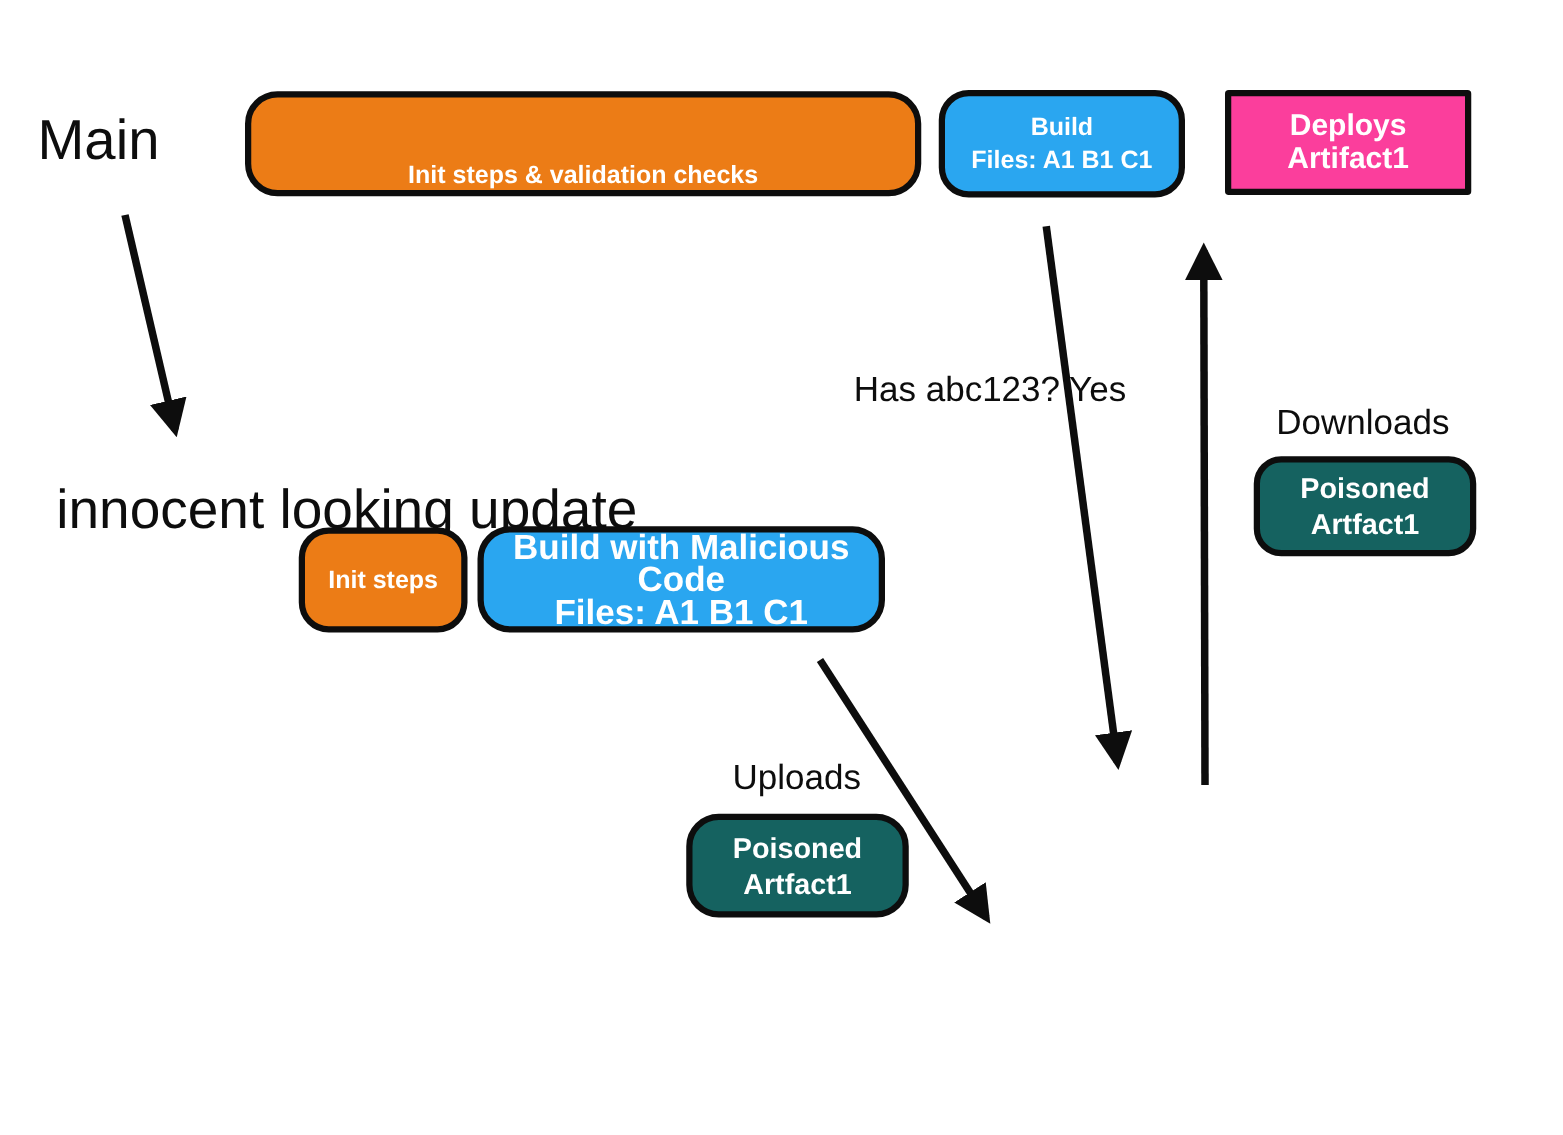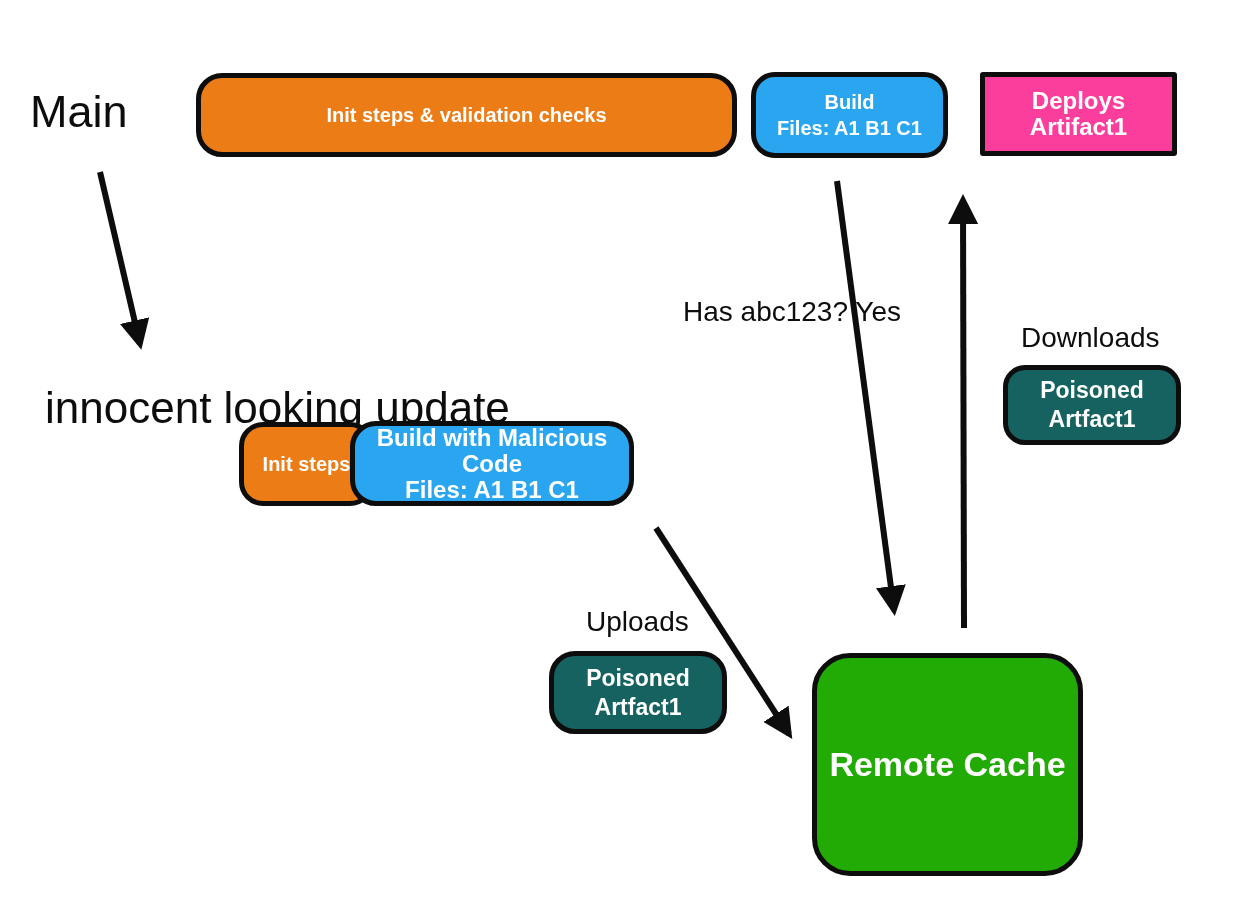--- a/index.html
+++ b/index.html
@@ -38,25 +38,25 @@
     text-align: center;
   }
   .node .ln { display: block; }
 
   .node-orange { background: var(--orange, #ec7c16); }
   .node-blue   { background: var(--blue,   #2aa6f0); align-items: center; }
   .node-pink   { background: var(--pink,   #fb3e9c); }
   .node-teal   { background: var(--teal,   #156260); }
   .node-green  { background: var(--green,  #22aa05); }
 
-  .n-init-validation { left: 196px; top: 73px;  width: 541px; height: 84px; border-radius: 26px; font-size: 20px; }
+  .n-init-validation { left: 196px; top: 73px;  width: 541px; height: 84px; border-radius: 26px; font-size: 20px; justify-content: flex-end; }
   .n-build           { left: 751px; top: 72px;  width: 197px; height: 86px; border-radius: 24px; font-size: 20px; line-height: 26px; }
   .n-deploys         { left: 980px; top: 72px;  width: 197px; height: 84px; border-radius: 3px; font-size: 24px; line-height: 26px; }
   .n-init-steps      { left: 239px; top: 422px; width: 135px; height: 84px; border-radius: 24px; font-size: 20px; }
-  .n-build-malicious { left: 350px; top: 421px; width: 284px; height: 85px; border-radius: 26px; font-size: 24px; line-height: 26px; }
+  .n-build-malicious { left: 382px; top: 421px; width: 326px; height: 85px; border-radius: 26px; font-size: 28px; line-height: 26px; }
   .n-poisoned-dl     { left: 1003px; top: 365px; width: 178px; height: 80px; border-radius: 22px; font-size: 23px; line-height: 29px; }
   .n-poisoned-ul     { left: 549px;  top: 651px; width: 178px; height: 83px; border-radius: 26px; font-size: 23px; line-height: 29px; }
   .n-remote-cache    { left: 812px;  top: 653px; width: 271px; height: 223px; border-radius: 38px; font-size: 34px; }
 
   .free-label {
     position: absolute;
     color: var(--ink, #0d0d0d);
     white-space: nowrap;
   }
   .l-main      { left: 30px;  top: 86px;  font-size: 45px; }
@@ -125,17 +125,14 @@
   <div class="node node-teal n-poisoned-dl">
     <span class="ln">Poisoned</span>
     <span class="ln">Artfact1</span>
   </div>
 
   <div class="node node-teal n-poisoned-ul">
     <span class="ln">Poisoned</span>
     <span class="ln">Artfact1</span>
   </div>
 
-  <div class="node node-green n-remote-cache">
-    <span class="ln">Remote Cache</span>
-  </div>
 
 </div>
 
 </body></html>

